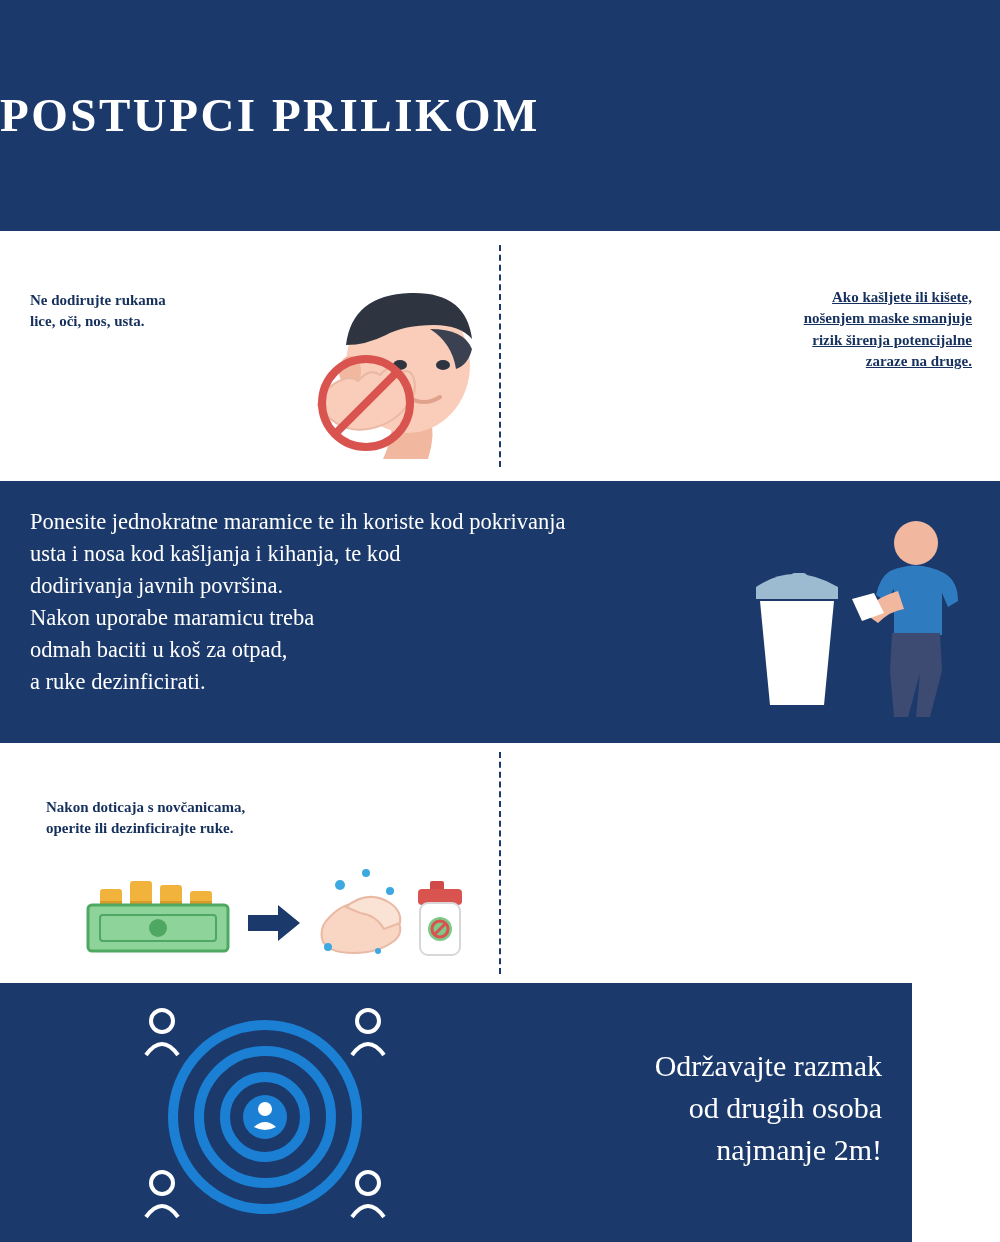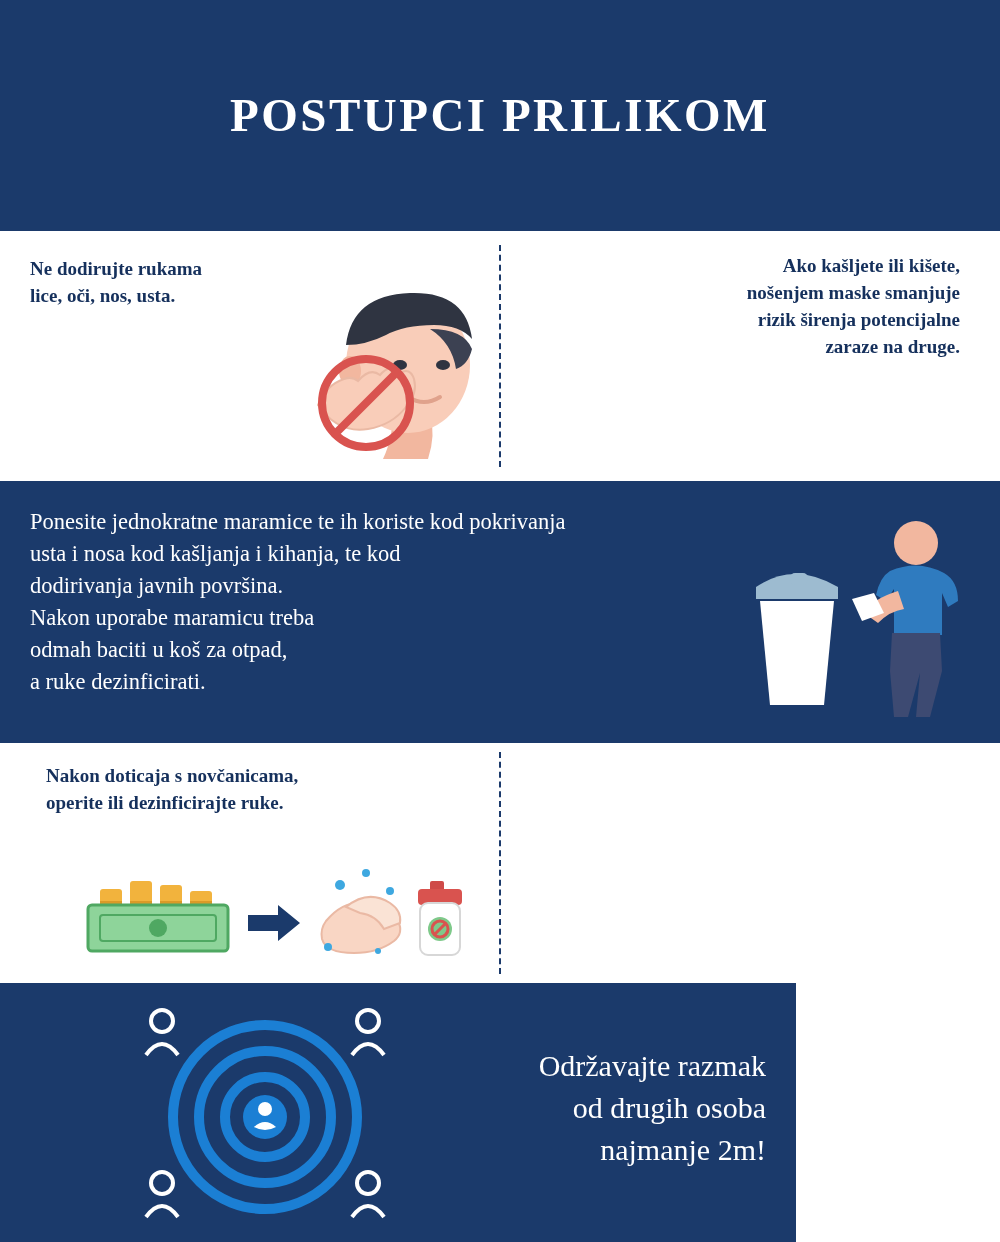--- a/index.html
+++ b/index.html
@@ -19,21 +19,22 @@
   }
 
   
   .header {
     position: absolute;
     left: 0; top: 0;
     width: 1000px;
     height: 231px;
     background: #1b3a6b;
     display: flex;
-    align-items: center;
+    flex-direction: column;
+    align-items: flex-start;
     justify-content: center;
   }
   .header-line {
     color: #ffffff;
     font-family: "Liberation Serif", serif;
     font-weight: bold;
     font-size: 47px;
     letter-spacing: 2.5px;
     line-height: 1.32;
     text-align: center;
@@ -66,33 +67,34 @@
     left: 499px;
     top: 752px;
     height: 222px;
     border-left: 2px dashed #1b3a6b;
   }
 
   .txt-dark {
     color: #15305c;
     font-family: "Liberation Serif", serif;
     font-weight: bold;
-    font-size: 19px;
+    font-size: 15px;
     line-height: 1.42;
+    margin-top: 34px;
   }
   .txt-light {
     color: #ffffff;
     font-family: "Liberation Serif", serif;
     font-weight: normal;
     font-size: 22.5px;
     line-height: 1.42;
   }
 
   .t1 { position: absolute; left: 30px; top: 25px; width: 300px; text-align: left; }
-  .t2 { position: absolute; right: 40px; top: 22px; width: 360px; text-align: right; }
+  .t2 { position: absolute; right: 28px; top: 22px; width: 360px; text-align: right; text-decoration: underline; }
 
   
   .row2 {
     position: absolute;
     left: 0; top: 481px;
     width: 1000px;
     height: 262px;
     background: #1b3a6b;
   }
   .t3 { position: absolute; left: 30px; top: 25px; width: 740px; text-align: left; }
@@ -106,23 +108,24 @@
     background: #ffffff;
     display: flex;
   }
   .t4 { position: absolute; left: 30px; top: 20px; width: 420px; text-align: left; }
   .t5 { position: absolute; right: 28px; top: 18px; width: 390px; text-align: right; }
 
   
   .row4 {
     position: absolute;
     left: 0; top: 983px;
-    width: 796px;
+    width: 880px;
     height: 259px;
     background: #1b3a6b;
+    padding-left: 32px;
   }
   .t6 {
     position: absolute;
     right: 30px;
     top: 62px;
     width: 450px;
     text-align: right;
     font-size: 30px;
     line-height: 1.4;
   }

